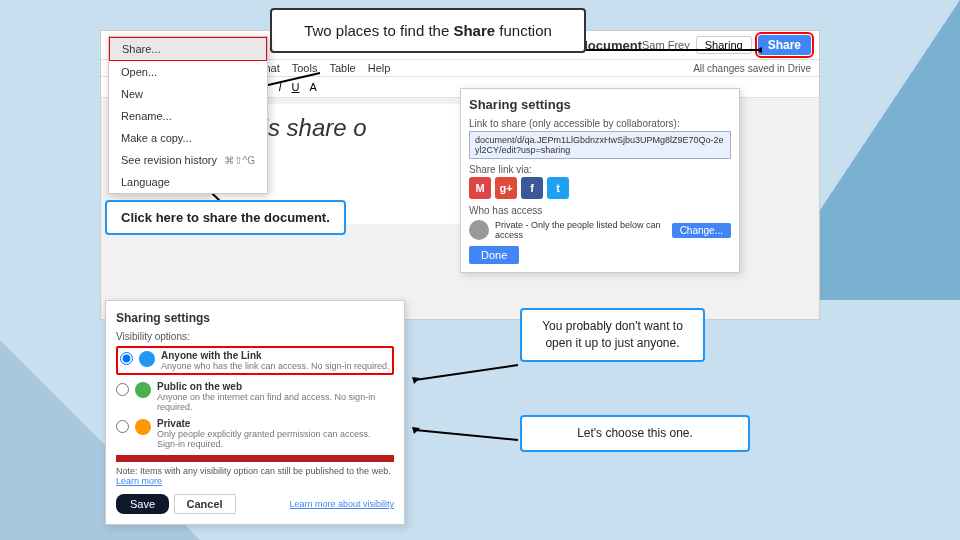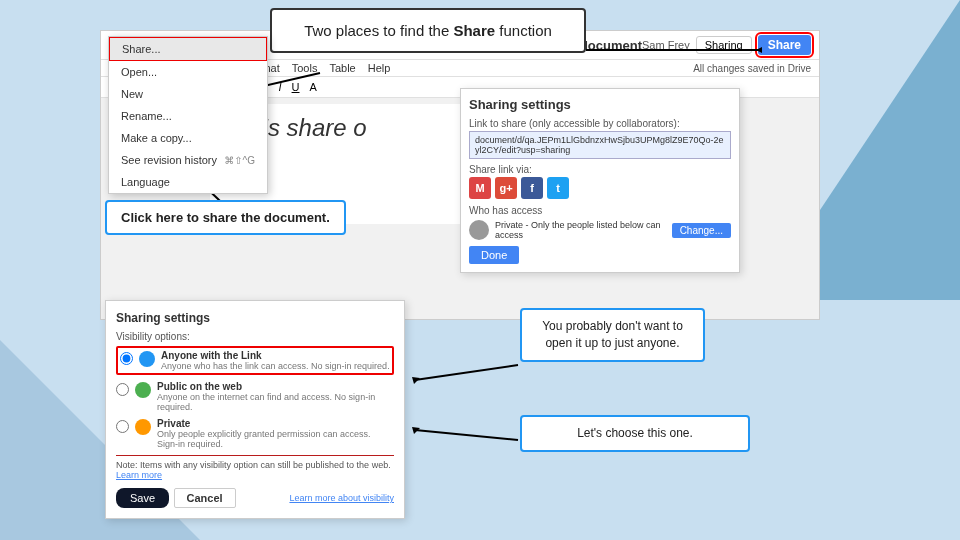--- a/index.html
+++ b/index.html
@@ -360,21 +360,21 @@
       color: #333;
     }
     .visibility-option-text .sub {
       font-size: 9px;
       color: #777;
     }
     .sd-note {
       font-size: 9px;
       color: #555;
       margin-top: 0;
-      border-top: 1px solid #b91c1c;
+      border-top: 7px solid #b91c1c;
       padding-top: 4px;
     }
     .sd-bottom-actions {
       display: flex;
       justify-content: space-between;
       align-items: center;
       margin-top: 8px;
     }
     .sd-save-btn {
       background: #0f172a;

